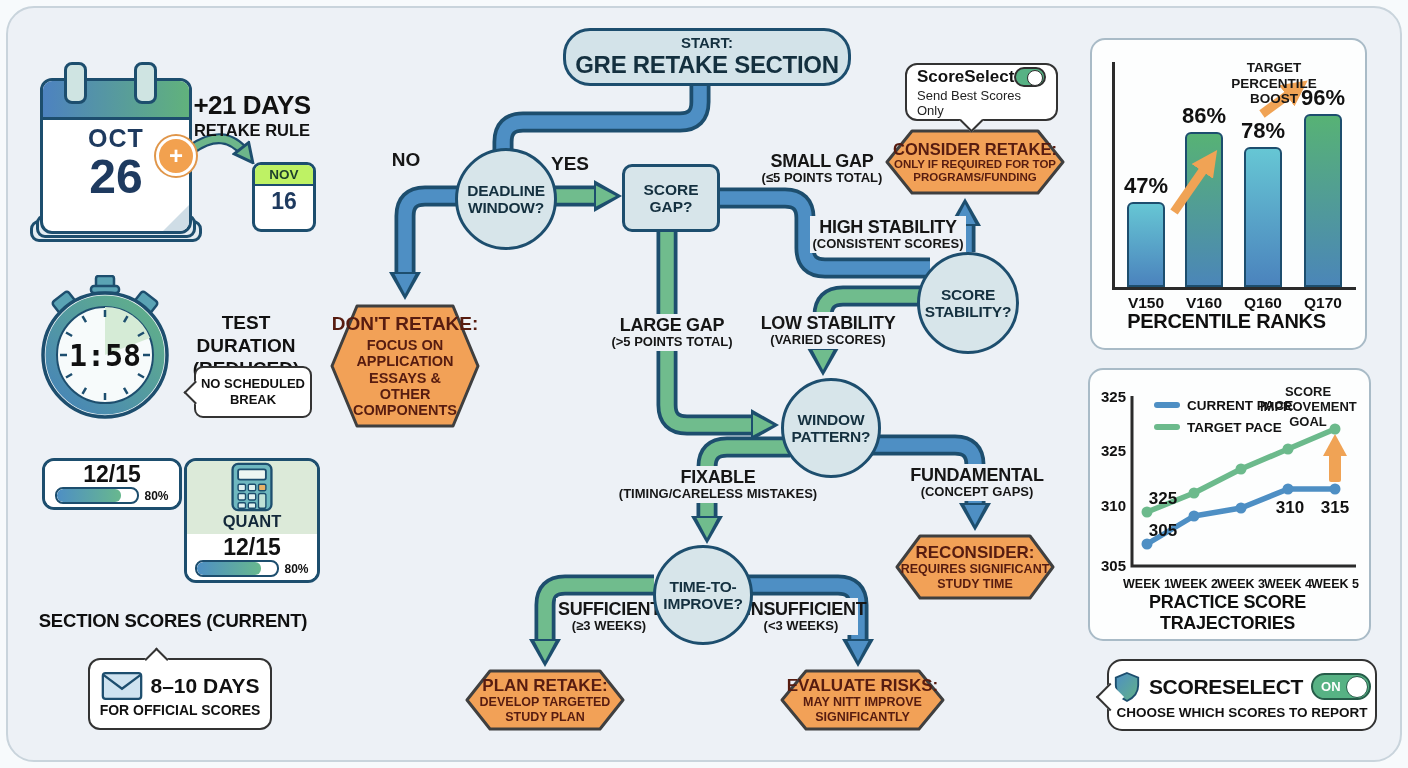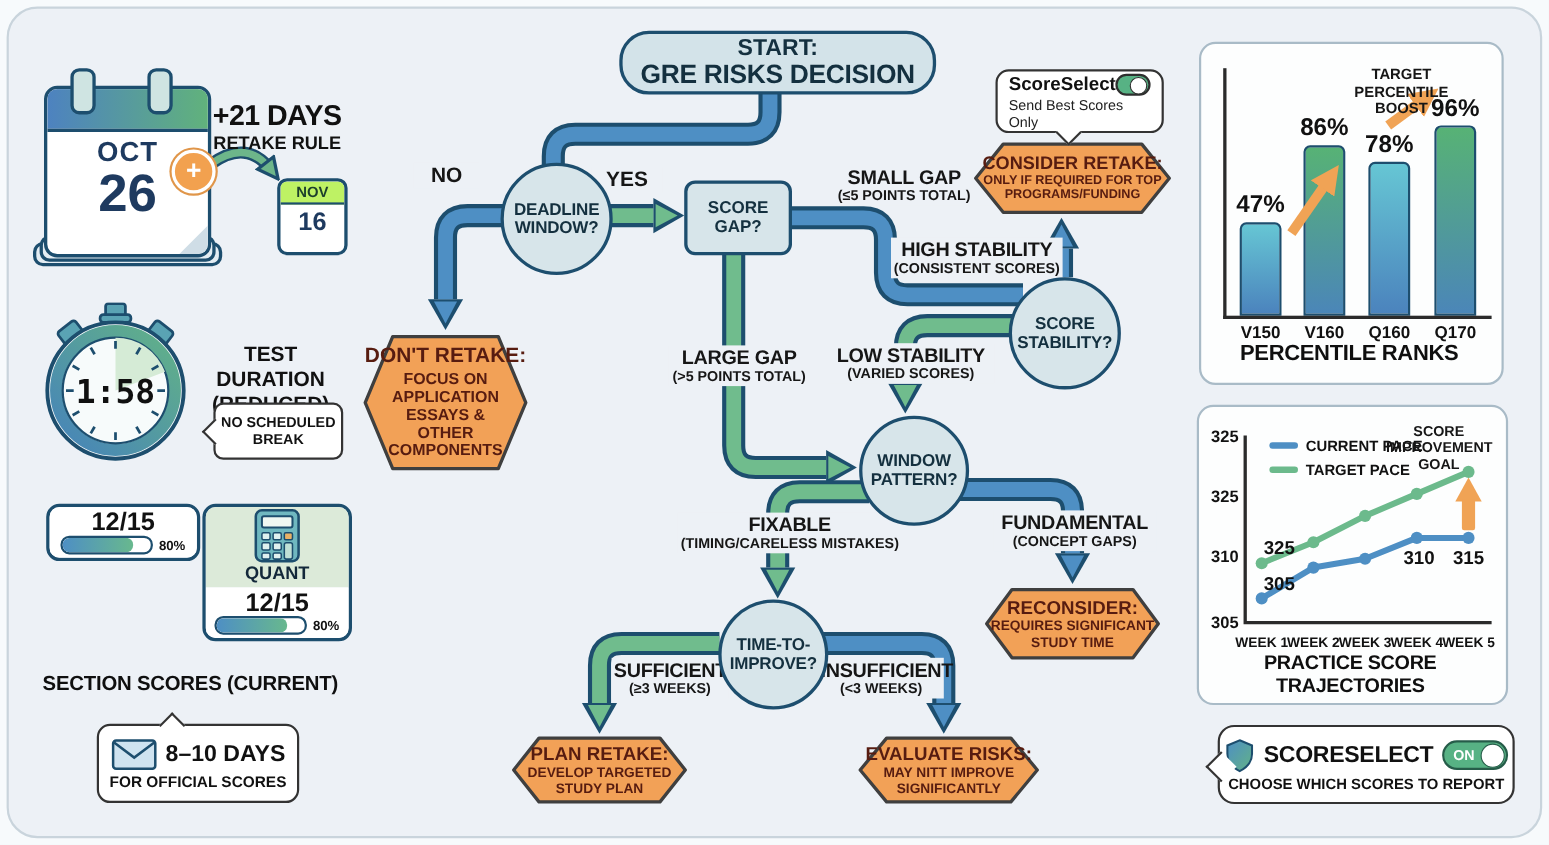--- a/index.html
+++ b/index.html
@@ -7,21 +7,21 @@
        font-family:"Liberation Sans","DejaVu Sans",sans-serif;-webkit-font-smoothing:antialiased;}
   .frame{position:absolute;left:6px;top:6px;right:6px;bottom:6px;border:2px solid #c9d4dc;
          border-radius:28px;background:#edf1f6;z-index:0;}
   #wires{position:absolute;left:0;top:0;z-index:1;}
   .abs{position:absolute;}
   
   .node{position:absolute;z-index:4;display:flex;flex-direction:column;align-items:center;
         justify-content:center;text-align:center;font-weight:700;color:#14303f;line-height:1.12;}
   .circle{background:#d7e5ea;border:3.5px solid #1d4e6e;border-radius:50%;font-size:15.5px;letter-spacing:-.2px;}
   .pill{background:#d3e3e9;border:3px solid #1d4e6e;border-radius:27px;}
-  .pill .s1{font-size:21px;}
+  .pill .s1{font-size:15px;}
   .pill .s2{font-size:24px;letter-spacing:-.3px;}
   .rbox{background:#d7e5ea;border:3px solid #1d4e6e;border-radius:10px;font-size:15.5px;}
   .hexnode{position:absolute;z-index:4;}
   .hexnode svg{position:absolute;left:0;top:0;}
   .hextext{position:absolute;inset:0;display:flex;flex-direction:column;align-items:center;
            justify-content:center;text-align:center;font-weight:700;color:#571c10;line-height:1.13;z-index:1;}
   .hextext .t{font-size:17px;}
   .hextext .l{font-size:12.5px;}
   .hex-big .t{font-size:19px;margin-bottom:2px;}
   .hex-big .l{font-size:14.5px;}
@@ -278,21 +278,21 @@
       <rect x="2" y="2" width="42" height="28" rx="3" fill="#cfe3f0" stroke="#1d4e6e" stroke-width="2.5"></rect>
       <path d="M3,4 L23,19 L43,4" fill="none" stroke="#1d4e6e" stroke-width="2.5"></path>
     </svg>
     <span>8–10 DAYS</span>
   </div>
   <div class="r2">FOR OFFICIAL SCORES</div>
 </div>
 
 <div class="node pill" style="left:563px;top:28px;width:282px;height:52px;">
   <div class="s1">START:</div>
-  <div class="s2">GRE RISKS DECISION</div>
+  <div class="s2">GRE RETAKE SECTION</div>
 </div>
 <div class="node circle" style="left:455px;top:148px;width:96px;height:96px;">
   <div>DEADLINE</div>
   <div>WINDOW?</div>
 </div>
 <div class="node rbox" style="left:622px;top:164px;width:92px;height:62px;">
   <div>SCORE</div>
   <div>GAP?</div>
 </div>
 <div class="node circle" style="left:917px;top:252px;width:96px;height:96px;">

